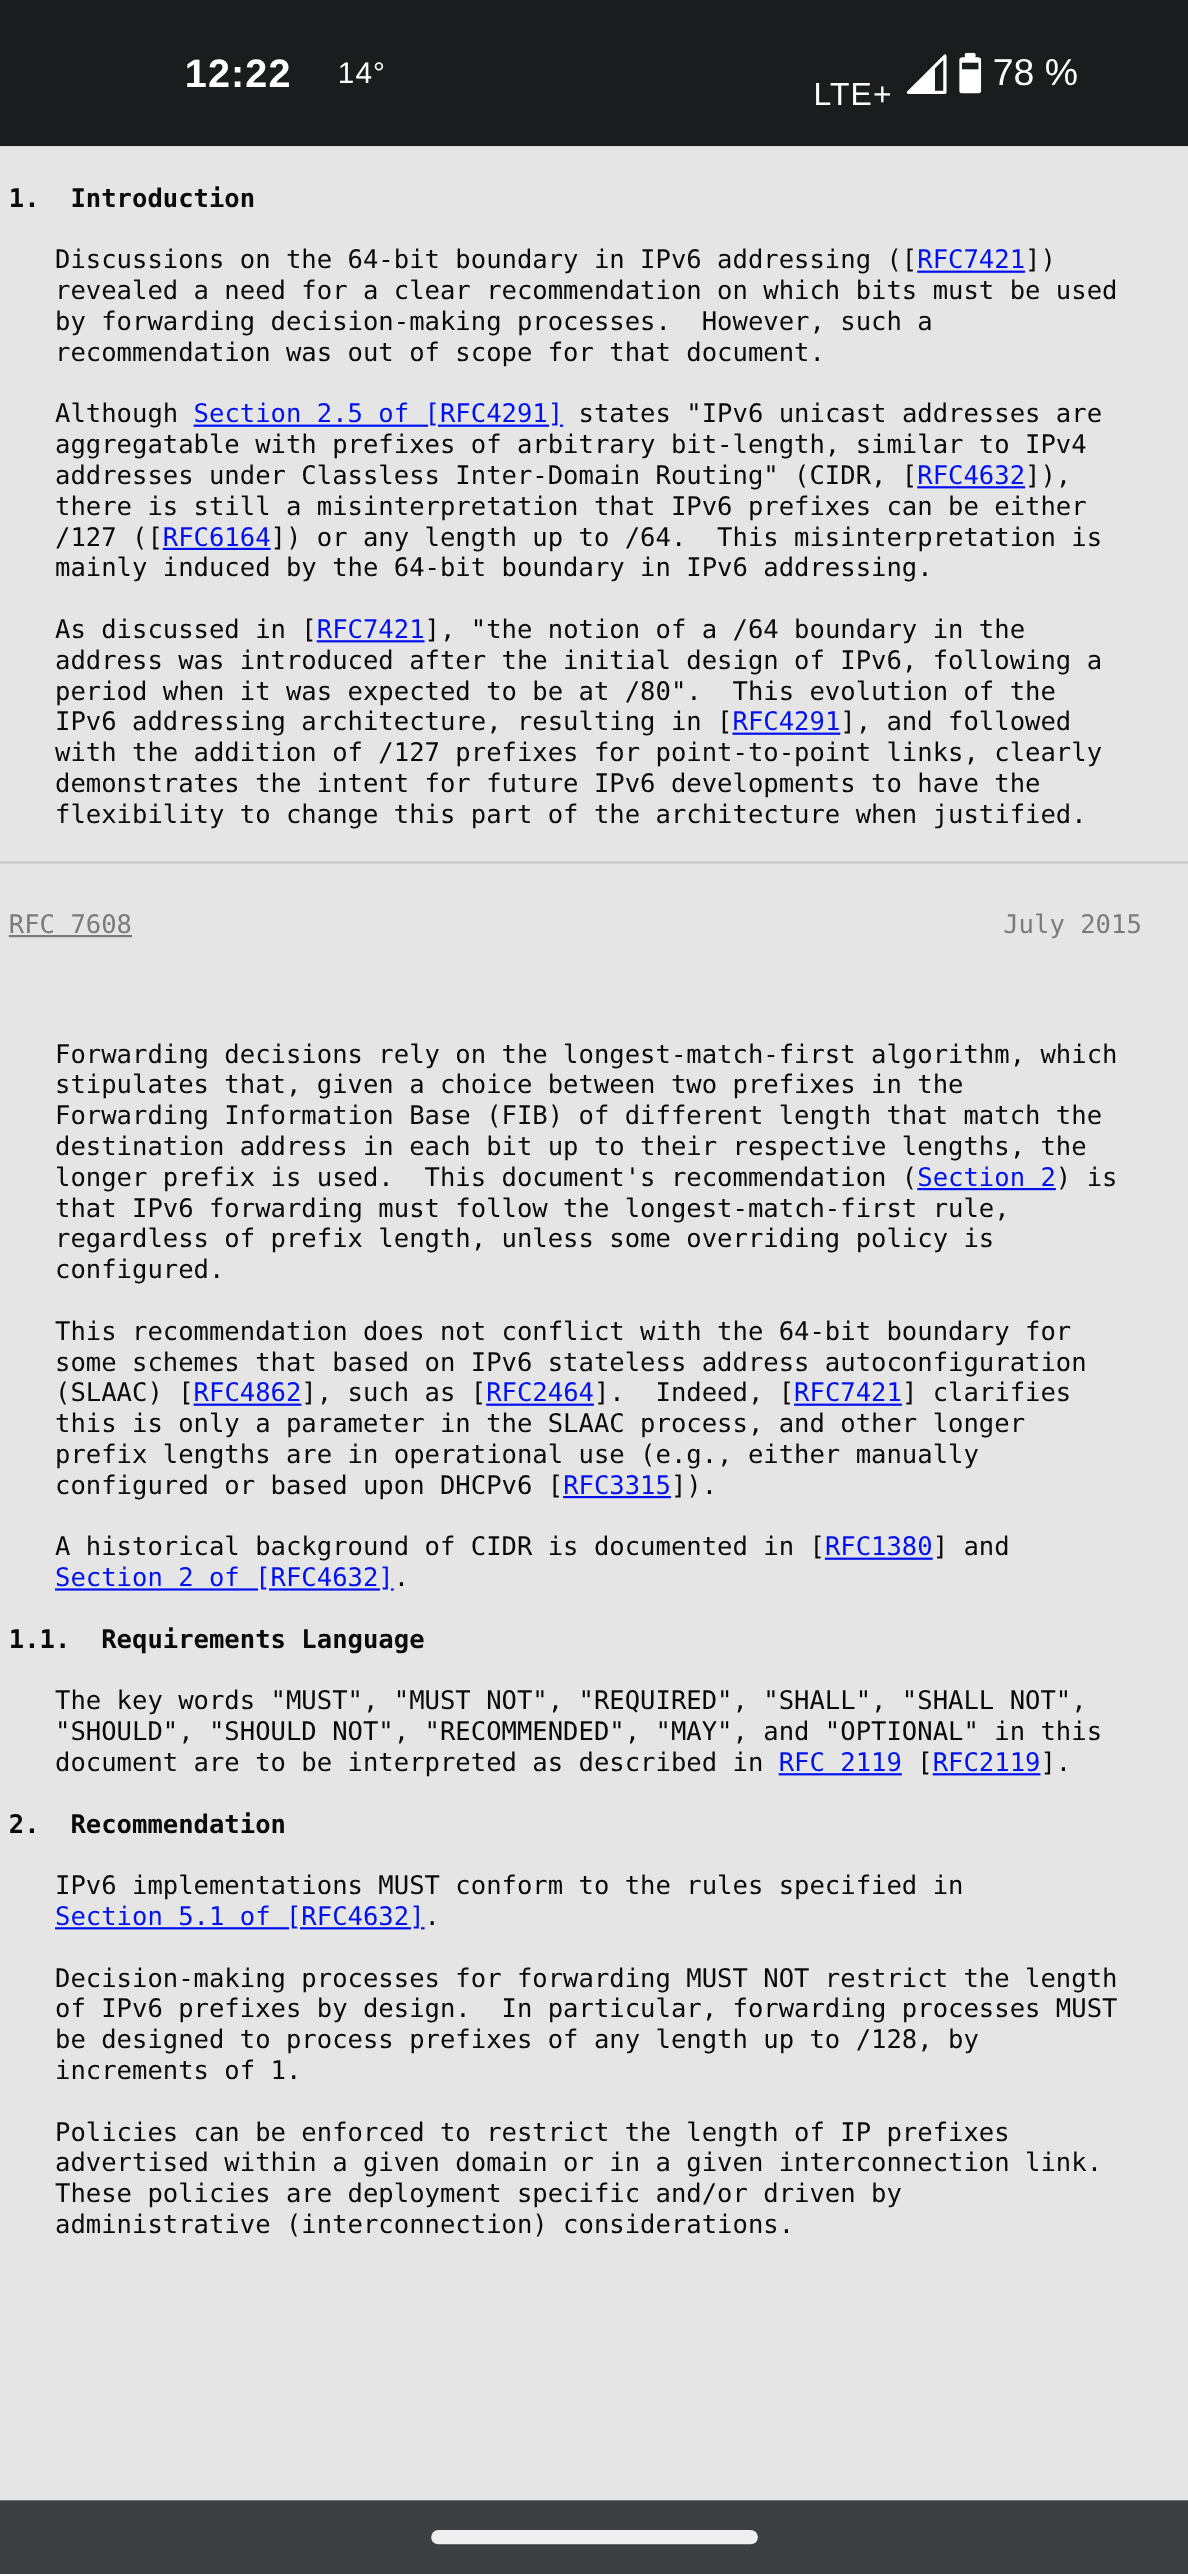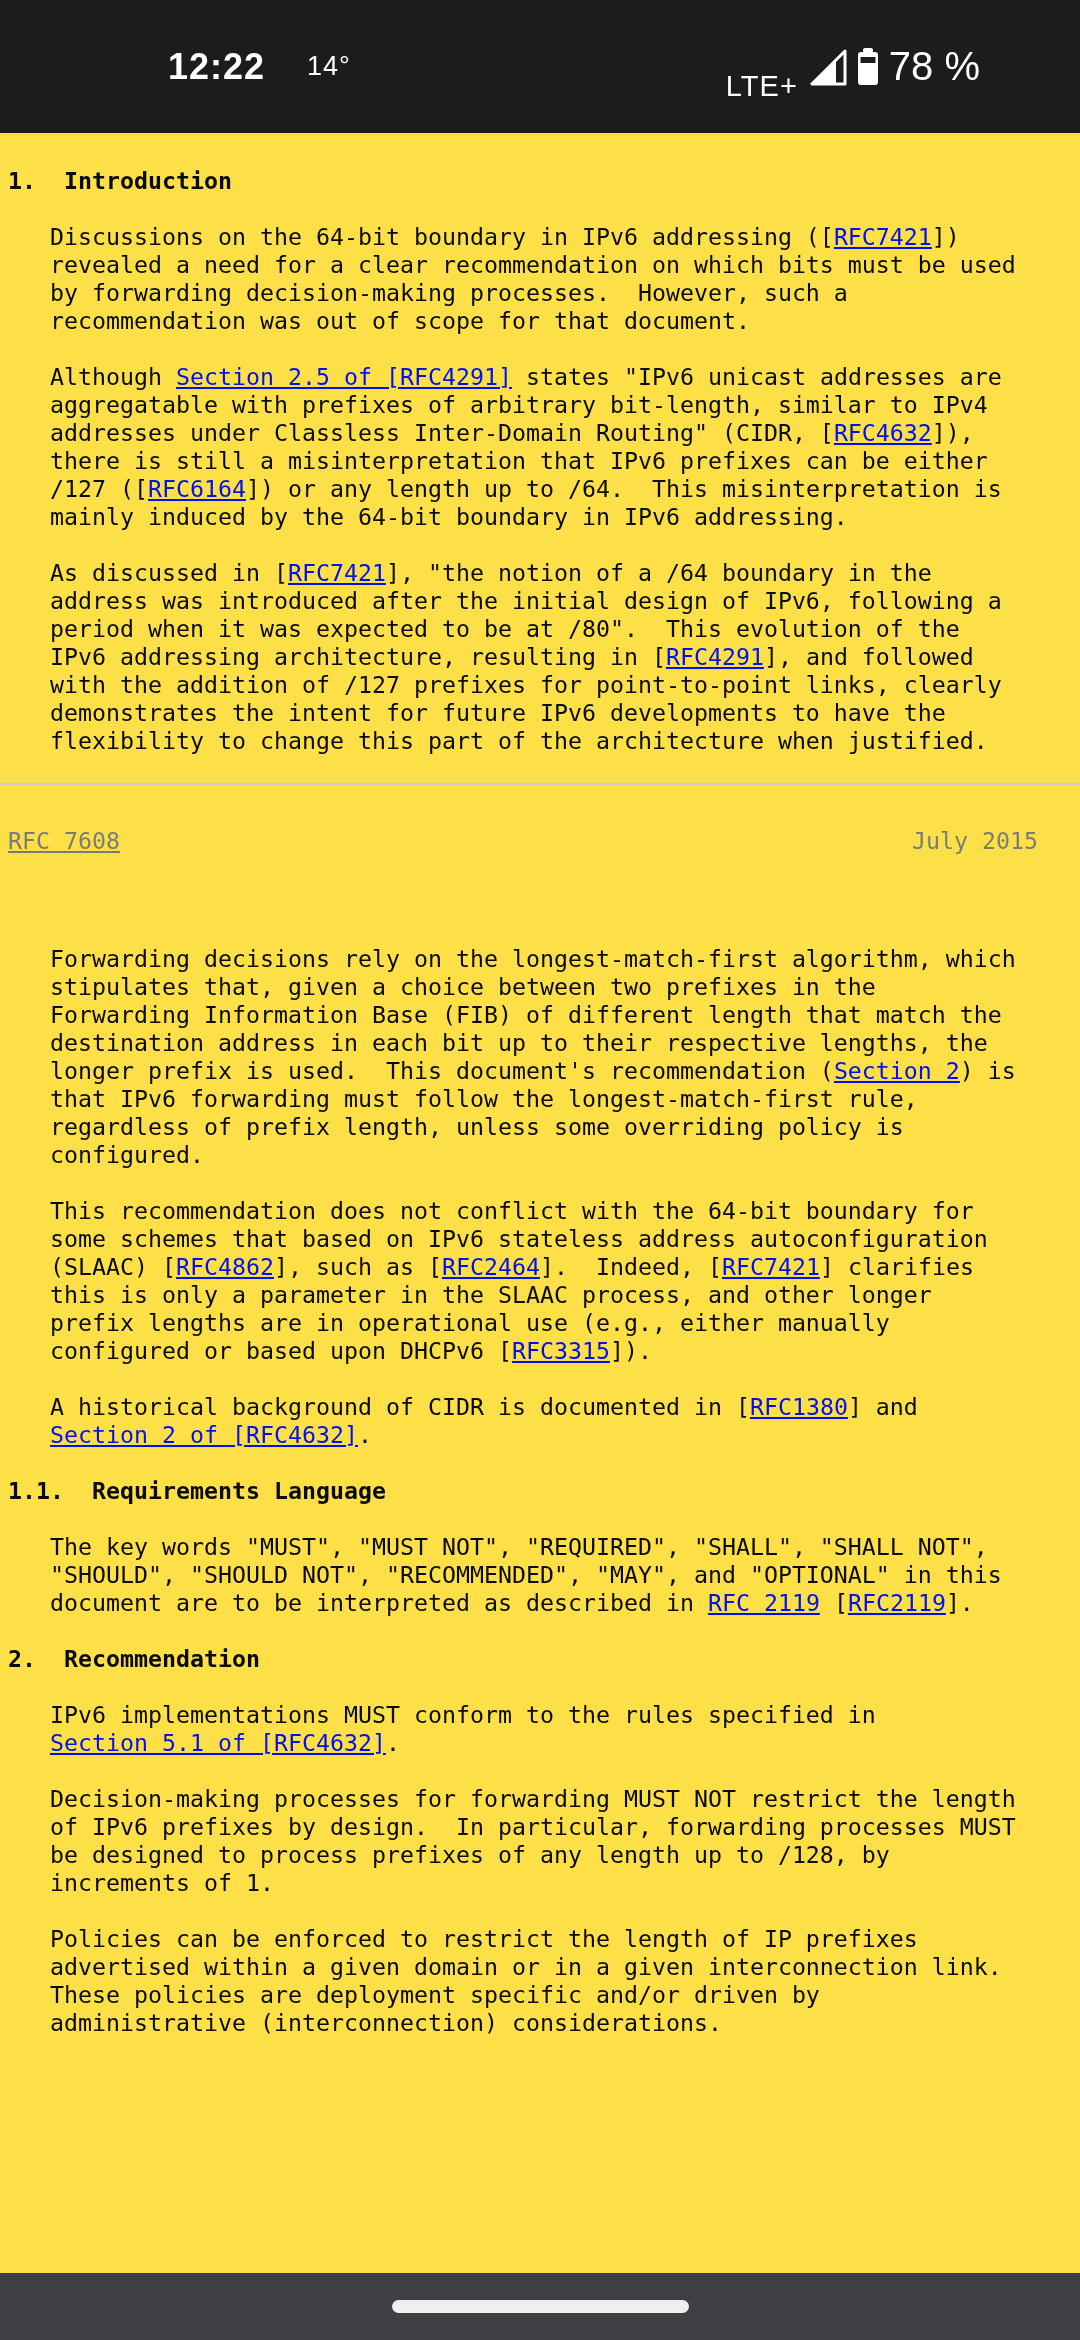--- a/index.html
+++ b/index.html
@@ -18,24 +18,24 @@
 
   
   .status-bar{height:133px;flex:0 0 133px;background:var(--status-bar-bg);color:#fff;
     display:flex;align-items:center;box-sizing:border-box;padding:0 100px 0 168px;
     font-family:"Liberation Sans",sans-serif;}
   .sb-time{font-size:36px;font-weight:700;letter-spacing:1px;}
   .sb-temp{font-size:27px;font-weight:400;margin-left:42px;letter-spacing:1px;}
   .sb-right{margin-left:auto;display:flex;align-items:center;gap:11px;}
   .sb-net{font-size:29px;font-weight:500;letter-spacing:1px;margin-top:40px;}
   .sb-icon{display:flex;align-items:center;}
-  .sb-batt{font-size:40px;font-weight:400;}
+  .sb-batt{font-size:34px;font-weight:400;}
 
   
-  .doc{flex:1 1 auto;background:#fde047;box-sizing:border-box;
+  .doc{flex:1 1 auto;background:#e5e5e5;box-sizing:border-box;
        padding:6px 42px 0 8px;color:var(--doc-text-color);
        font-size:23.25px;line-height:28px;overflow:hidden;}
   .doc-heading{font-size:23.25px;line-height:28px;font-weight:700;margin:28px 0;white-space:pre;}
   .doc-para{margin:28px 0;padding-left:42px;white-space:pre-wrap;}
   .rfc-link{color:var(--link-color);text-decoration:underline;cursor:pointer;}
   .page-meta{display:flex;justify-content:space-between;color:var(--meta-color);white-space:pre;}
   .page-footer{margin:76px 0 12px 0;}
   .page-header{margin:42px 0 90px 0;}
   .rfc-doc-link{color:var(--meta-color);text-decoration:underline;cursor:pointer;}
   .page-rule{border:none;border-top:2px solid var(--rule-color);height:0;

